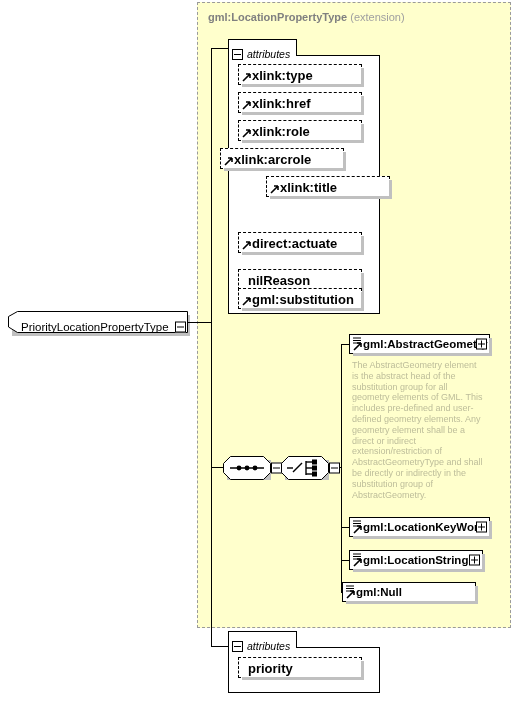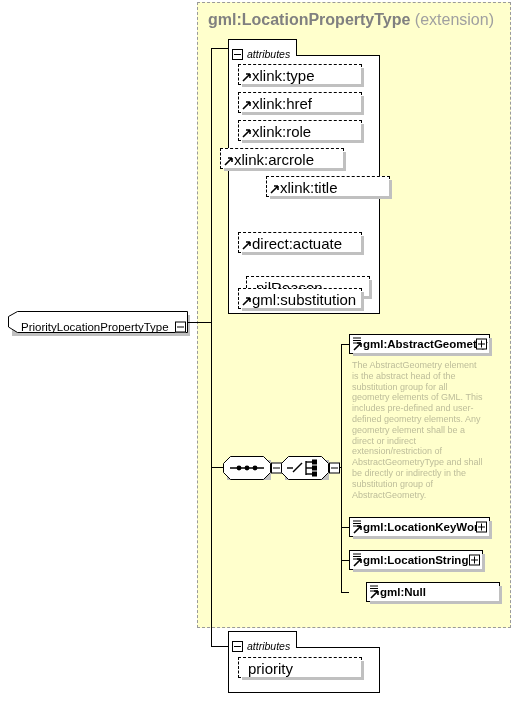--- a/index.html
+++ b/index.html
@@ -16,21 +16,21 @@
   .ln.h{height:1px;}
   .ln.v{width:1px;}
 
   
   .ext-box{
     position:absolute;left:197px;top:2px;width:314px;height:626px;
     border:1px dashed #9a9a9a;background:#ffffcc;box-sizing:border-box;
   }
   .ext-title{
     position:absolute;left:208px;top:11px;white-space:nowrap;
-    font-size:16px;font-weight:bold;color:#808080;letter-spacing:0px;
+    font-size:11px;font-weight:bold;color:#808080;letter-spacing:0px;
   }
   .ext-title .sub{font-weight:normal;color:#a0a0a0;}
 
   
   .attrs{position:absolute;box-sizing:border-box;}
   .attrs .tab{
     position:absolute;left:0;top:0;height:17px;
     border:1px solid #000;border-bottom:none;background:#ffffff;
     box-sizing:border-box;display:flex;align-items:center;padding:12px 6px 0 3px;
     z-index:2;
@@ -56,21 +56,21 @@
   .attr-item:after{ 
     content:"";position:absolute;left:3px;top:100%;width:100%;height:3px;
     background:#c0c0c0;
   }
   .attr-item:before{
     content:"";position:absolute;left:100%;top:3px;width:3px;height:100%;
     background:#c0c0c0;
   }
   .attr-item .txt{
     position:absolute;left:13px;top:50%;transform:translateY(-50%);
-    font-size:15px;font-weight:normal;color:#000;white-space:nowrap;
+    font-size:13px;font-weight:bold;color:#000;white-space:nowrap;
   }
   .attr-item.noarrow .txt{left:9px;}
   .attr-arrow{
     position:absolute;left:3px;bottom:2px;width:9px;height:9px;
   }
 
   
   .el-box{
     position:absolute;box-sizing:border-box;border:1px solid #000;background:#fff;
   }
@@ -205,21 +205,21 @@
       <path d="M1 8 L8 1 M8 1 L4 1 M8 1 L8 5" stroke="#000" stroke-width="1.6" fill="none"></path>
     </svg>
     <span class="txt">xlink:title</span>
   </div>
   <div class="attr-item" style="left:238px;top:232px;width:124px;height:21px;">
     <svg class="attr-arrow" viewBox="0 0 9 9">
       <path d="M1 8 L8 1 M8 1 L4 1 M8 1 L8 5" stroke="#000" stroke-width="1.6" fill="none"></path>
     </svg>
     <span class="txt">direct:actuate</span>
   </div>
-  <div class="attr-item noarrow" style="left:238px;top:276px;width:124px;height:21px;margin-left:8px;">
+  <div class="attr-item noarrow" style="left:238px;top:269px;width:124px;height:21px;">
     <span class="txt">nilReason</span>
   </div>
   <div class="attr-item" style="left:238px;top:288px;width:124px;height:21px;">
     <svg class="attr-arrow" viewBox="0 0 9 9">
       <path d="M1 8 L8 1 M8 1 L4 1 M8 1 L8 5" stroke="#000" stroke-width="1.6" fill="none"></path>
     </svg>
     <span class="txt">gml:substitution</span>
   </div>
 
   <div class="comp" style="left:223px;top:456px;width:59px;height:24px;">
@@ -278,21 +278,21 @@
     <svg class="el-glyph" viewBox="0 0 8 7">
       <path d="M0 1 H8 M0 3.5 H8 M0 6 H8" stroke="#000" stroke-width="1"></path>
     </svg>
     <svg class="el-arrow" viewBox="0 0 9 9">
       <path d="M1 8 L8 1 M8 1 L4 1 M8 1 L8 5" stroke="#000" stroke-width="1.6" fill="none"></path>
     </svg>
     <span class="name">gml:LocationString</span>
     <span class="plus"></span>
   </div>
 
-  <div class="el-box" style="left:366px;top:582px;width:134px;height:20px;padding-left:24px;">
+  <div class="el-box" style="left:342px;top:582px;width:134px;height:20px;padding-left:24px;">
     <svg class="el-glyph" viewBox="0 0 8 7">
       <path d="M0 1 H8 M0 3.5 H8 M0 6 H8" stroke="#000" stroke-width="1"></path>
     </svg>
     <svg class="el-arrow" viewBox="0 0 9 9">
       <path d="M1 8 L8 1 M8 1 L4 1 M8 1 L8 5" stroke="#000" stroke-width="1.6" fill="none"></path>
     </svg>
     <span class="name">gml:Null</span>
   </div>
 
   <div class="attrs" style="left:228px;top:631px;width:152px;height:62px;">

